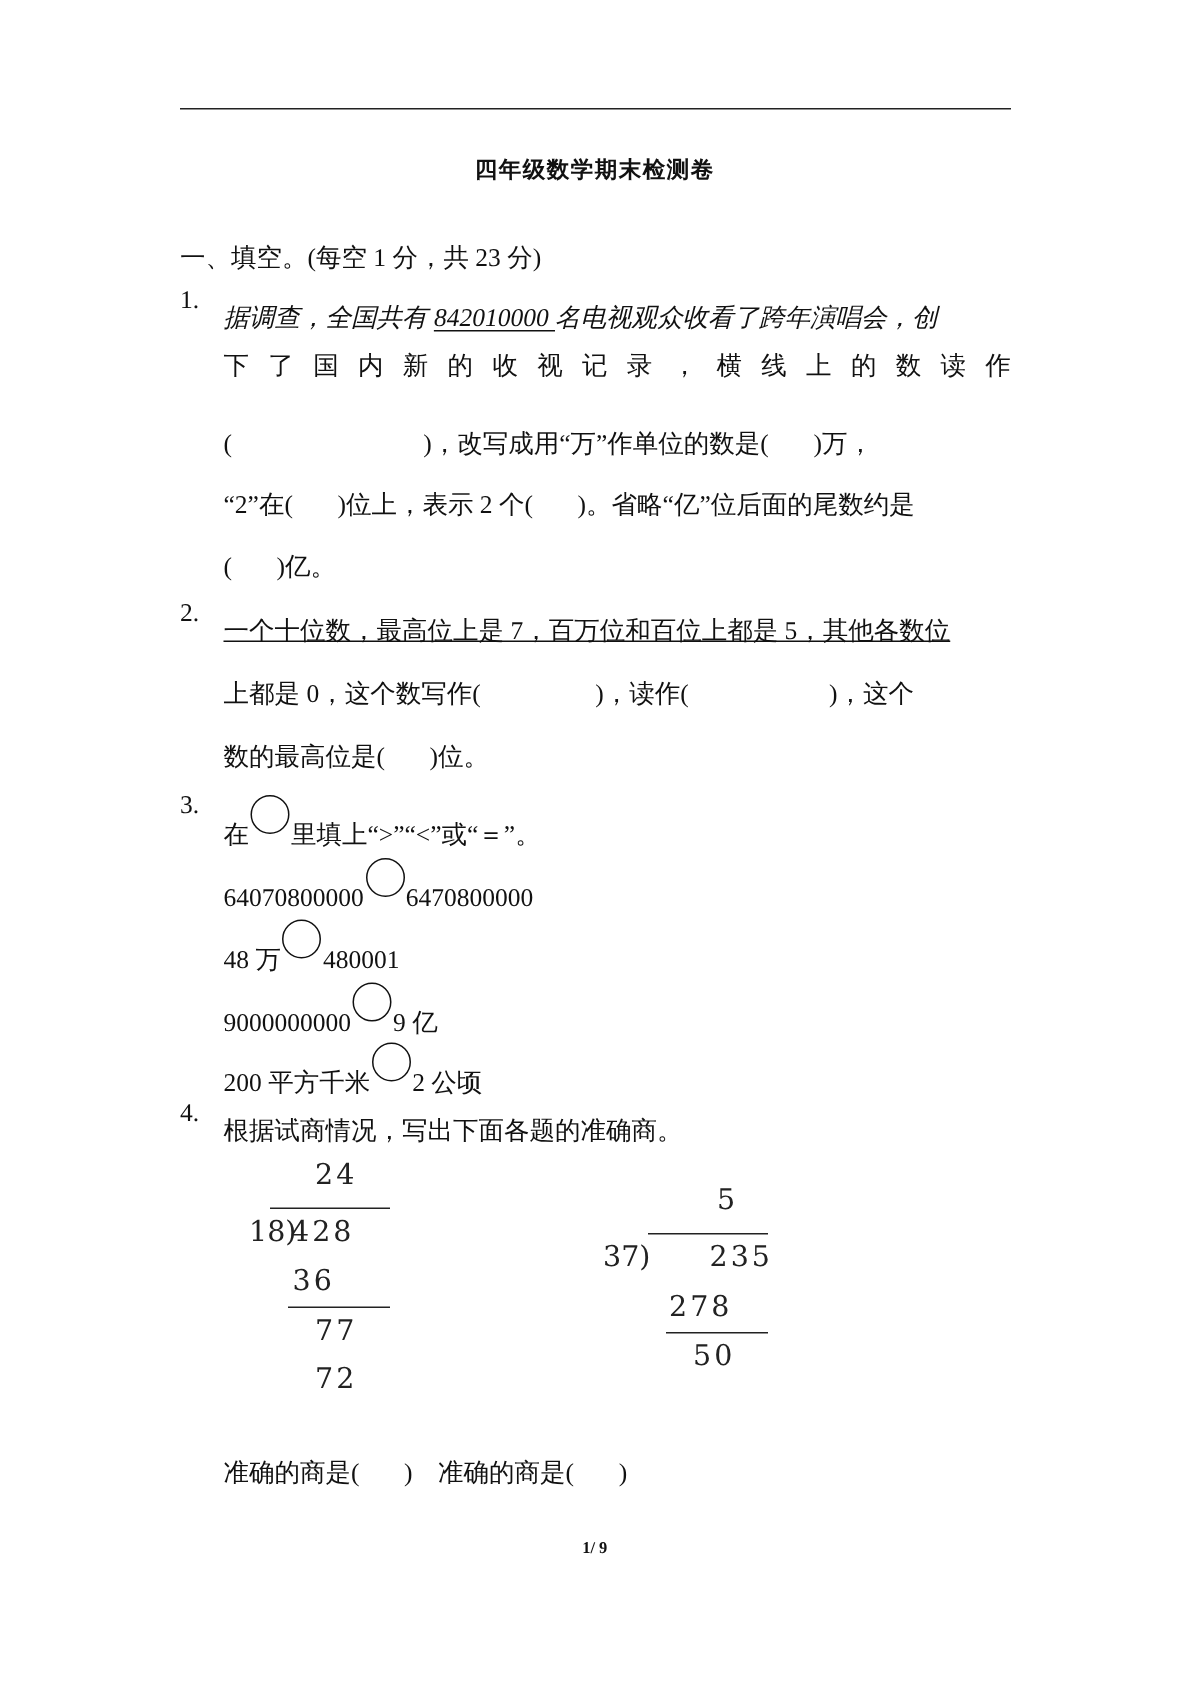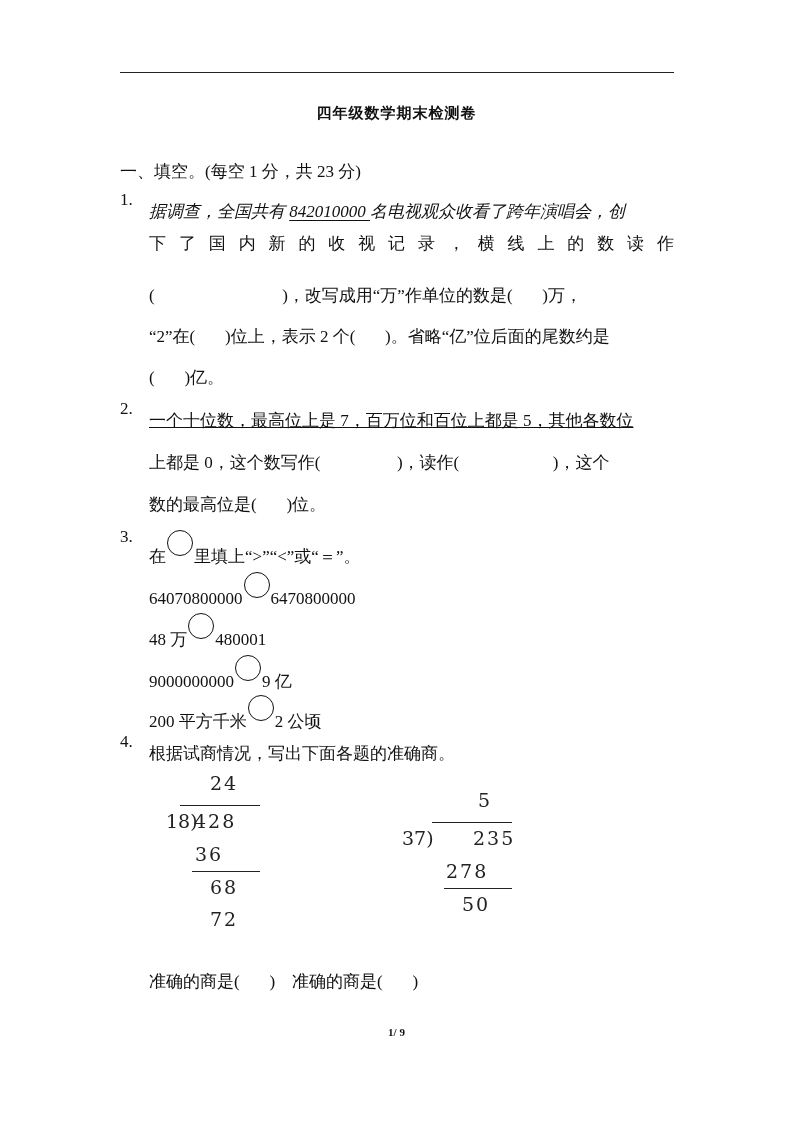--- a/index.html
+++ b/index.html
@@ -87,21 +87,21 @@
 <div class="num" style="top:732px;">4.</div>
 <div class="line" style="left:149px; top:732px;">根据试商情况，写出下面各题的准确商。</div>
 
 <div class="div-box" style="left:150px; top:772px;">
   <span class="d" style="left:60px; top:0px;">24</span>
   <div class="rule" style="left:30px; top:33px; width:80px;"></div>
   <span class="d" style="left:16px; top:38px; letter-spacing:0;">18)</span>
   <span class="d" style="left:44px; top:38px;">428</span>
   <span class="d" style="left:45px; top:71px;">36</span>
   <div class="rule" style="left:42px; top:99px; width:68px;"></div>
-  <span class="d" style="left:60px; top:104px;">68</span>
+  <span class="d" style="left:60px; top:104px;">77</span>
   <span class="d" style="left:60px; top:136px;">72</span>
 </div>
 
 <div class="div-box" style="left:402px; top:789px;">
   <span class="d" style="left:76px; top:0px;">5</span>
   <div class="rule" style="left:30px; top:33px; width:80px;"></div>
   <span class="d" style="left:0px; top:38px; letter-spacing:0;">37)</span>
   <span class="d" style="left:43px; top:38px;margin-left:28px;">235</span>
   <span class="d" style="left:44px; top:71px;">278</span>
   <div class="rule" style="left:42px; top:99px; width:68px;"></div>

